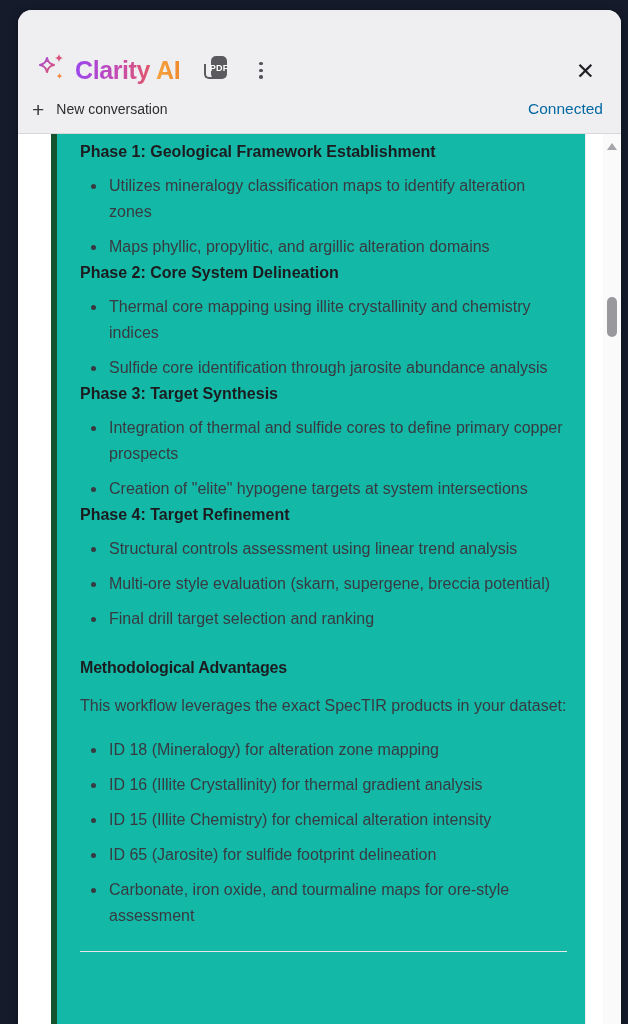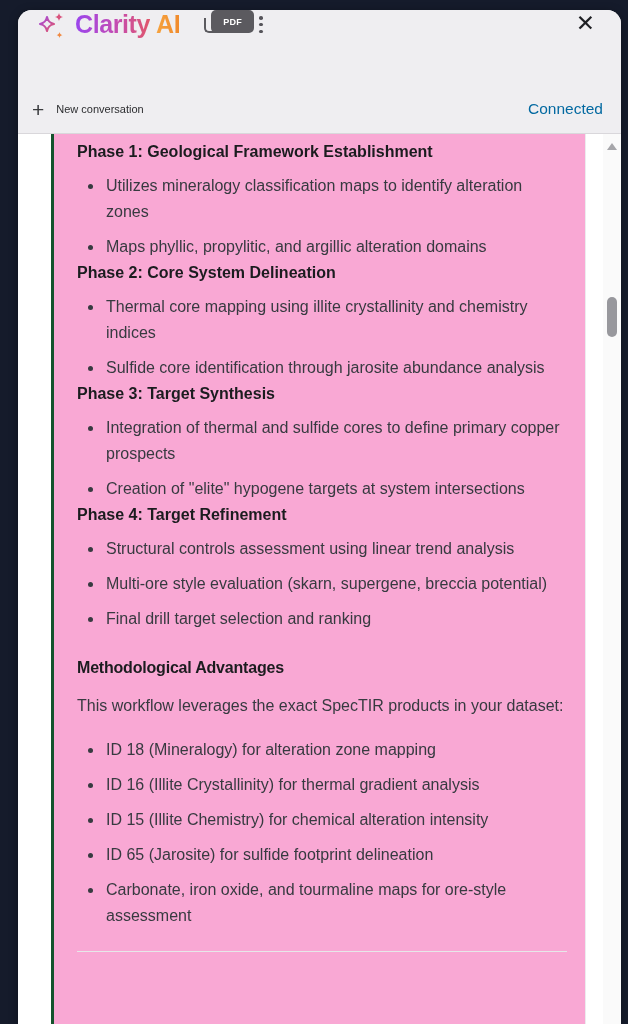--- a/index.html
+++ b/index.html
@@ -11,38 +11,38 @@
   }
   .panel {
     position:absolute; left:18px; top:10px; width:603px; height:1014px;
     background:#ffffff; border-radius:14px 14px 0 0; overflow:hidden;
     display:flex; flex-direction:column;
     box-shadow:0 2px 10px rgba(0,0,0,.35);
   }
   
   .titlebar {
     height:75px; flex:0 0 75px; background:#efeef1;
-    display:flex; align-items:flex-start; padding:0 22px 0 17px;
+    display:flex; align-items:flex-end; padding:0 22px 0 17px;
   }
   .sparkles { width:34px; height:34px; flex:0 0 34px; }
   .brand { margin-left:6px; font-size:25px; font-weight:800; letter-spacing:-0.4px; white-space:nowrap; }
   .brand .clarity {
     background:linear-gradient(90deg,#9a45ee 0%,#c44bb2 55%,#e0566b 100%);
     -webkit-background-clip:text; background-clip:text;
     color:#b44bd4; -webkit-text-fill-color:transparent;
   }
   .brand .ai {
     margin-left:6px;
     background:linear-gradient(90deg,#f6a33f 0%,#f08a2c 100%);
     -webkit-background-clip:text; background-clip:text;
     color:#f59b3d; -webkit-text-fill-color:transparent;
   }
   .pdf-badge { position:relative; width:34px; height:29px; margin-left:24px; cursor:pointer; }
   .pdf-box {
-    position:absolute; left:7px; top:0; width:43px; height:23px;
+    position:absolute; left:7px; top:0; width:16px; height:23px;
     background:#5b5a5f; border-radius:5px; color:#ffffff;
     font-size:9px; font-weight:700; letter-spacing:.3px;
     display:flex; align-items:center; justify-content:center;
   }
   .pdf-stack {
     position:absolute; left:0; top:8px; width:13px; height:15px;
     border-left:2.5px solid #5b5a5f; border-bottom:2.5px solid #5b5a5f;
     border-radius:0 0 0 5px;
   }
   .dots { margin-left:17px; display:flex; flex-direction:column; gap:3.2px; padding:6px 4px; cursor:pointer; }
@@ -53,28 +53,28 @@
     font-family:"DejaVu Sans", sans-serif; font-weight:400;
   }
   
   .subheader {
     height:49px; flex:0 0 49px; background:#efeef1;
     border-bottom:1px solid #d9d7db;
     display:flex; align-items:center; padding:0 18px 0 14px;
   }
   .new-conv { display:flex; align-items:center; background:none; border:none; padding:0; cursor:pointer; }
   .new-conv .plus { font-size:21px; font-weight:300; color:#3a3b3e; line-height:1; }
-  .new-conv .label { margin-left:12px; font-size:11px; color:#2c2d30; }
+  .new-conv .label { margin-left:12px; font-size:14px; color:#2c2d30; }
   .status { margin-left:auto; font-size:15.5px; font-weight:500; color:#0369a1; }
   
   .content { flex:1 1 auto; position:relative; background:#ffffff; overflow:hidden; }
   .message-card {
     position:absolute; left:33px; right:35px; top:0; bottom:0;
-    border-left:3px solid #14532d; border-right:1px solid #ececee;
-    background:#f9a8d4; overflow:hidden;
+    border-left:6px solid #14532d; border-right:1px solid #ececee;
+    background:#14b8a6; overflow:hidden;
   }
   .md { padding:5px 18px 0 23px; font-size:16px; line-height:26px; color:#373a40; }
   .md h3 { font-size:16px; font-weight:700; color:#1b1c1f; margin:0; line-height:26px; }
   .md h2 { font-size:16px; font-weight:700; color:#1b1c1f; margin:21px 0 10px 0; line-height:30px; letter-spacing:-0.2px; }
   .md p  { margin:0; }
   .md ul { margin:8px 0 0 0; padding-left:27px; list-style:disc; }
   .md ul + h3 { margin-top:0; }
   .md li { margin:0 0 9px 0; padding-left:2px; }
   .md li:last-child { margin-bottom:0; }
   .md p + ul { margin-top:18px; }

